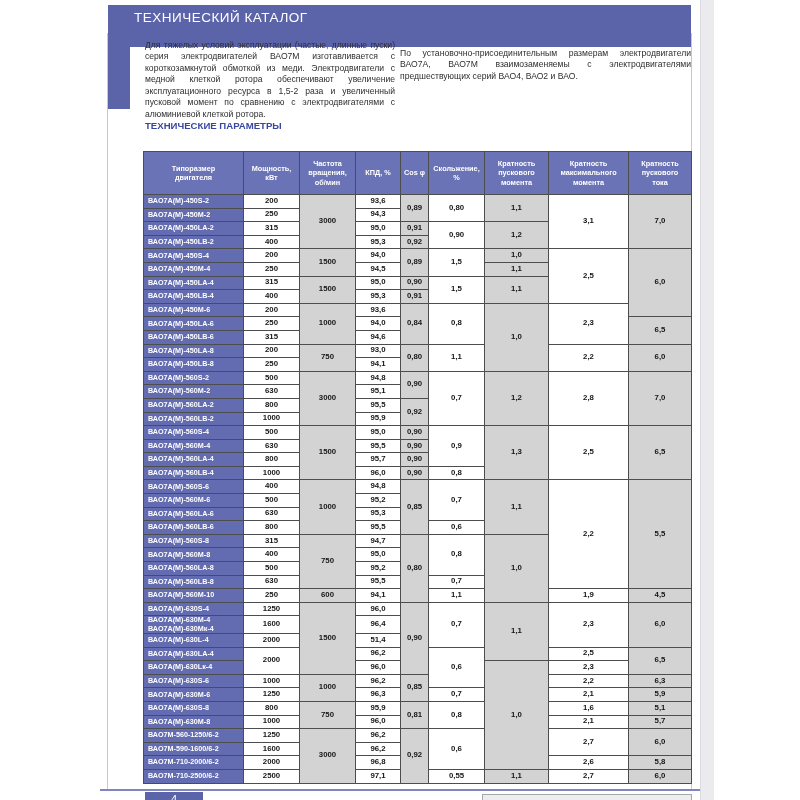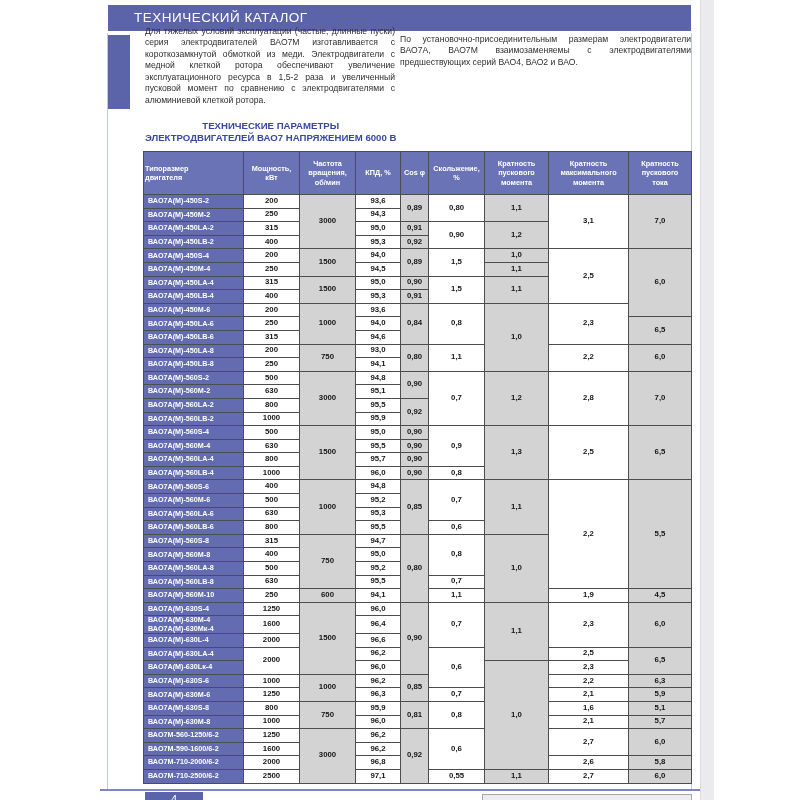--- a/index.html
+++ b/index.html
@@ -6,33 +6,33 @@
     --banner:#5c64a9; --hdr:#6a73b5; --lbl:#636cb1; --gray:#d3d3d3;
     --border:#4d4d4d; --heading:#3847a0; --rule:#7d86c0; --edge:#c2c7e0;
   }
   html,body{margin:0;padding:0;}
   body{width:800px;height:800px;position:relative;overflow:hidden;background:#ffffff;
        font-family:"Liberation Sans", sans-serif;}
   .page{position:absolute;left:100px;top:0;width:600px;height:800px;background:#fff;}
   .edge-strip{position:absolute;left:700px;top:0;width:13px;height:800px;background:#ebebee;border-left:1px solid #dcdce0;}
   .side-line{position:absolute;top:33px;width:1px;height:756px;background:var(--edge);}
   .side-l{left:107px;} .side-r{left:691px;}
-  .banner{position:absolute;left:108px;top:5px;width:583px;height:26px;background:var(--banner);
+  .banner{position:absolute;left:108px;top:5px;width:583px;height:42px;background:var(--banner);
           color:#fff;font-size:13.5px;line-height:26px;padding-left:26px;letter-spacing:.5px;box-sizing:border-box;}
   .accent-bar{position:absolute;left:108px;top:35px;width:22px;height:74px;background:var(--banner);}
-  .intro{position:absolute;top:26px;font-size:8.6px;line-height:1.33;color:#2e2e2e;text-align:justify;}
+  .intro{position:absolute;top:40px;font-size:8.6px;line-height:1.33;color:#2e2e2e;text-align:justify;}
   .intro-left{left:145px;width:250px;}
   .intro-right{left:400px;width:291px;}
   .intro-right p{margin:8px 0 7px 0;}
   .section-title{position:absolute;left:145px;top:120px;font-size:9.6px;font-weight:bold;
                  color:var(--heading);line-height:1.3;text-align:center;}
   #specs{position:absolute;left:143px;top:151px;width:548px;border-collapse:collapse;table-layout:fixed;}
   #specs th{background:var(--hdr);color:#fff;font-size:7.3px;font-weight:bold;border:1px solid var(--border);
             padding:2px 1px;height:38px;vertical-align:middle;text-align:center;white-space:pre-line;line-height:1.3;}
-  #specs th:first-child{text-align:left;}
+  #specs th:first-child{text-align:center;}
   #specs td{border:1px solid var(--border);font-size:7.8px;font-weight:bold;color:#151515;
             text-align:center;vertical-align:middle;padding:0;line-height:1.15;}
   #specs tbody tr{height:13.6px;}
   #specs td.lbl{background:var(--lbl);color:#fff;text-align:left;padding:0 0 0 4px;font-size:7.2px;
                 white-space:pre-line;font-weight:bold;}
   #specs td.g{background:var(--gray);}
   #specs td.w{background:#fff;}
   .footer-line{position:absolute;left:100px;top:789px;width:600px;height:2px;background:var(--rule);}
   .page-tab{position:absolute;left:145px;top:792px;width:58px;height:8px;background:var(--banner);
             color:#fff;font-size:11px;line-height:15px;text-align:center;overflow:hidden;}
@@ -52,21 +52,20 @@
 </div>
 <div class="accent-bar"></div>
 
 <div class="intro intro-left">Для тяжелых условий эксплуатации (частые, длинные пуски) серия электродвигателей ВАО7М изготавливается с короткозамкнутой обмоткой из меди. Электродвигатели с медной клеткой ротора обеспечивают увеличение эксплуатационного ресурса в 1,5-2 раза и увеличенный пусковой момент по сравнению с электродвигателями с алюминиевой клеткой ротора.</div>
 <div class="intro intro-right">
   <p>По установочно-присоединительным размерам электродвигатели ВАО7А, ВАО7М взаимозаменяемы с электродвигателями предшествующих серий ВАО4, ВАО2 и ВАО.</p>
 </div>
 
 <div class="section-title">
   <div>ТЕХНИЧЕСКИЕ ПАРАМЕТРЫ</div>
-  <div>ЭЛЕКТРОДВИГАТЕЛЕЙ ВАО7 НАПРЯЖЕНИЕМ 6000 В</div>
 </div>
 
 <table id="specs">
     <colgroup>
       <col style="width: 100px;">
       <col style="width: 56px;">
       <col style="width: 56px;">
       <col style="width: 45px;">
       <col style="width: 28px;">
       <col style="width: 56px;">
@@ -328,21 +327,21 @@
       </tr>
       <tr>
         <td class="lbl">ВАО7А(М)-630М-4
 ВАО7А(М)-630Мк-4</td>
         <td class="w">1600</td>
         <td class="w">96,4</td>
       </tr>
       <tr>
         <td class="lbl">ВАО7А(М)-630L-4</td>
         <td class="w">2000</td>
-        <td class="w">96,6</td>
+        <td class="w">51,4</td>
       </tr>
       <tr>
         <td class="lbl">ВАО7А(М)-630LA-4</td>
         <td rowspan="2" class="w">2000</td>
         <td class="w">96,2</td>
         <td rowspan="3" class="w">0,6</td>
         <td class="w">2,5</td>
         <td rowspan="2" class="g">6,5</td>
       </tr>
       <tr>

